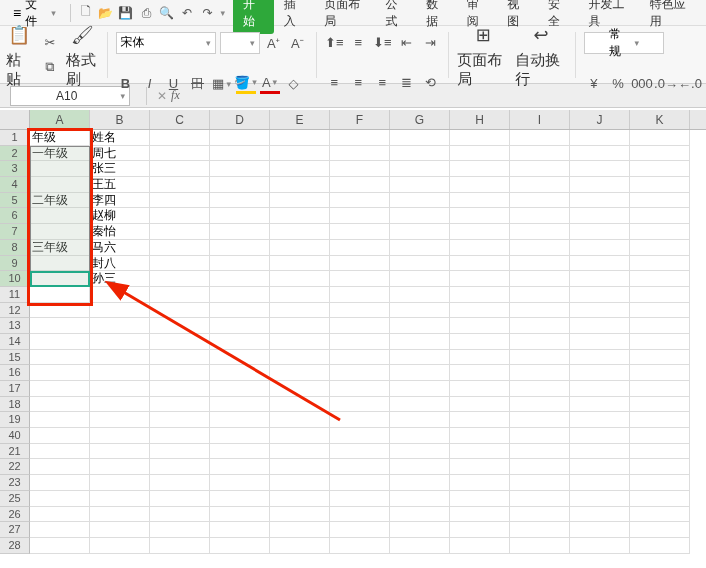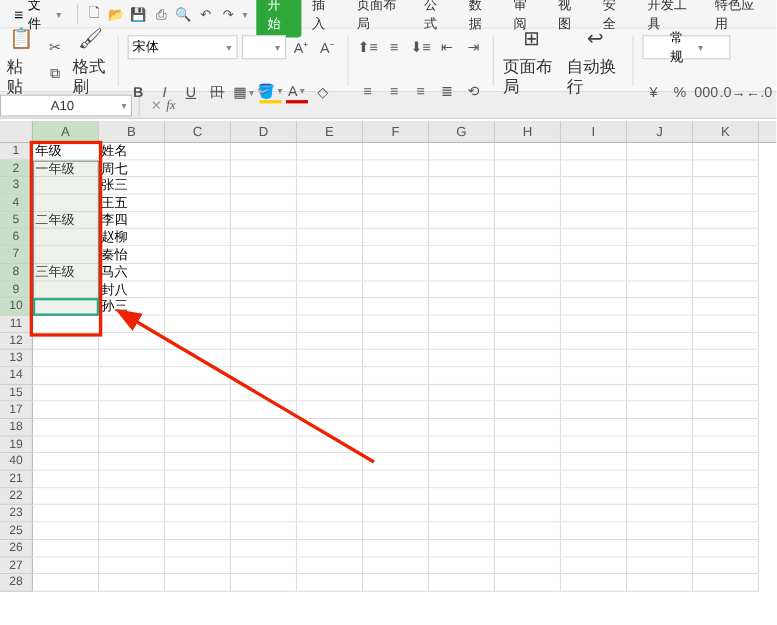--- a/index.html
+++ b/index.html
@@ -29,21 +29,21 @@
   .size-sel { height:22px; border:1px solid #ccc; background:#fff; padding:0 4px; font-size:12px; width:40px; display:flex; align-items:center; justify-content:space-between; }
   .ribbtn { width:20px; height:20px; display:flex; align-items:center; justify-content:center; color:#555; cursor:pointer; font-size:13px; position:relative; }
   .ribbtn .ul { text-decoration:underline; }
   .strike { text-decoration:line-through; }
   .num-sel { height:22px; border:1px solid #ccc; background:#fff; padding:0 24px; font-size:12px; width:80px; display:flex; align-items:center; justify-content:space-between; }
   .color-bar-red { border-bottom:3px solid #d00; }
   .color-bar-yellow { border-bottom:3px solid #fc0; }
   
   
   .formulabar { height:24px; background:#eee; border-bottom:1px solid #ccc; display:flex; align-items:center; }
-  .namebox { width:120px; height:20px; margin:2px 0; border:1px solid #bbb; background:#fff; display:flex; align-items:center; justify-content:space-between; padding:0 4px; }
+  .namebox { width:120px; height:20px; margin:2px 10px; border:1px solid #bbb; background:#fff; display:flex; align-items:center; justify-content:space-between; padding:0 4px; }
   .namebox span.val { flex:1; text-align:center; color:#333; }
   .fx-sep { width:1px; height:18px; background:#ccc; margin:0 6px; }
   .fxlabel { font-style:italic; color:#666; margin-right:4px;font-family:Liberation Serif, serif; }
   .fx-cancel { color:#999; margin:0 4px; }
   
   
   .grid-area { position:absolute; top:110px; left:0; right:0; bottom:0; overflow:hidden; }
   .colheaders { display:flex; height:20px; background:#e8e8e8; border-bottom:1px solid #bbb; }
   .corner { width:30px; border-right:1px solid #bbb; background:#e8e8e8; }
   .colh { width:60px; border-right:1px solid #ccc; text-align:center; line-height:20px; color:#555; font-size:12px; }
@@ -422,20 +422,34 @@
         <div class="cell"></div>
         <div class="cell"></div>
         <div class="cell"></div>
         <div class="cell"></div>
         <div class="cell"></div>
         <div class="cell"></div>
         <div class="cell"></div>
         <div class="cell"></div>
       </div>
       <div class="row">
+        <div class="rowh">16</div>
+        <div class="cell"></div>
+        <div class="cell"></div>
+        <div class="cell"></div>
+        <div class="cell"></div>
+        <div class="cell"></div>
+        <div class="cell"></div>
+        <div class="cell"></div>
+        <div class="cell"></div>
+        <div class="cell"></div>
+        <div class="cell"></div>
+        <div class="cell"></div>
+      </div>
+      <div class="row">
         <div class="rowh">17</div>
         <div class="cell"></div>
         <div class="cell"></div>
         <div class="cell"></div>
         <div class="cell"></div>
         <div class="cell"></div>
         <div class="cell"></div>
         <div class="cell"></div>
         <div class="cell"></div>
         <div class="cell"></div>

